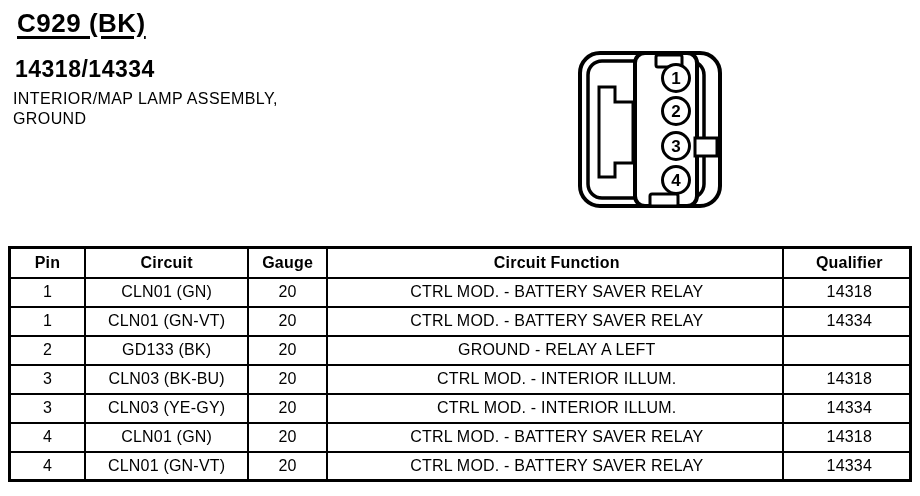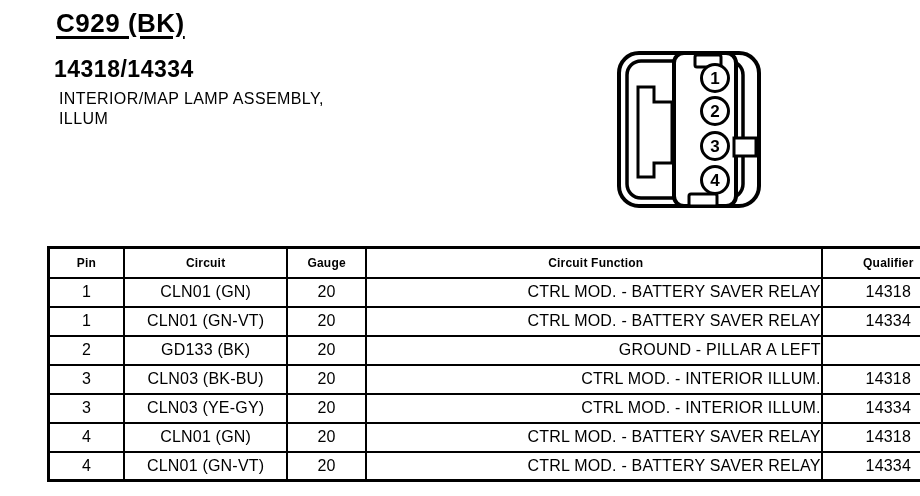--- a/index.html
+++ b/index.html
@@ -4,38 +4,38 @@
 <style>
   * { margin: 0; padding: 0; box-sizing: border-box; }
   html, body { background: #ffffff; }
   body {
     width: 920px; height: 496px;
     position: relative;
     font-family: "Liberation Sans", sans-serif;
     color: #000000;
     overflow: hidden;
   }
-  .page { position: absolute; inset: 0; background: #ffffff; margin-left: 39px; }
+  .page { position: absolute; inset: 0; background: #ffffff; }
 
   
   .hdr { position: absolute; left: 17px; top: 8px; }
   .connector-id {
     font-size: 26px; font-weight: bold;
     letter-spacing: 0.5px;
     text-decoration: underline;
     text-decoration-thickness: 3px;
     text-underline-offset: 4px;
   }
   .part-numbers {
     position: absolute; left: 15px; top: 56px;
     font-size: 23px; font-weight: bold; letter-spacing: 0.5px;
     white-space: nowrap;
   }
   .descr {
-    position: absolute; left: 20px; top: 89px;
+    position: absolute; left: 13px; top: 89px;
     font-size: 16px; line-height: 20px; letter-spacing: 0.4px;
     white-space: nowrap;
   }
 
   
   .connector-svg { position: absolute; left: 570px; top: 47px; }
   .connector-svg .ln { fill: none; stroke: #000; }
   .connector-svg .wh { fill: #fff; stroke: #000; }
   .connector-svg text {
     font-family: "Liberation Sans", sans-serif;
@@ -50,42 +50,42 @@
     border-collapse: collapse;
     table-layout: fixed;
     background: #fff;
   }
   table.pinout th, table.pinout td {
     border: 2px solid #000;
     overflow: hidden; white-space: nowrap;
   }
   table.pinout { border: 3px solid #000; }
   table.pinout th {
-    height: 30px; font-size: 12px; font-weight: bold;
+    height: 30px; font-size: 16px; font-weight: bold;
     text-align: center; letter-spacing: 0.2px;
   }
   table.pinout td { height: 29px; font-size: 16px; letter-spacing: 0.2px; }
   .c-pin   { width: 72px;  text-align: center; }
   .c-circuit { width: 156px; text-align: center; }
   .c-gauge { width: 75px;  text-align: center; }
-  .c-func  { width: 435px; text-align: right; padding-left: 4px; }
+  .c-func  { width: 435px; text-align: center; padding-left: 4px; }
   .c-qual  { width: 122px; text-align: center; padding-left: 6px; }
 </style>
 </head>
 <body>
 
 <div class="page">
 
   <div class="hdr">
     <span class="connector-id">C929 (BK)</span>
   </div>
   <div class="part-numbers">14318/14334</div>
   <div class="descr">
     <div>INTERIOR/MAP LAMP ASSEMBLY,</div>
-    <div>ILLUM</div>
+    <div>GROUND</div>
   </div>
 
   <svg class="connector-svg" width="160" height="168" viewBox="0 0 160 168">
 
     <rect class="ln" x="18" y="14" width="116" height="137" rx="14" stroke-width="3.5"></rect>
 
     <path class="wh" stroke-width="3" d="M29,40 L45,40 L45,55 L63,55 L63,116 L45,116 L45,130 L29,130 Z"></path>
 
     <rect class="ln" x="10" y="6" width="140" height="153" rx="20" stroke-width="4"></rect>
 
@@ -129,21 +129,21 @@
         <td class="c-pin">1</td>
         <td class="c-circuit">CLN01 (GN-VT)</td>
         <td class="c-gauge">20</td>
         <td class="c-func">CTRL MOD. - BATTERY SAVER RELAY</td>
         <td class="c-qual">14334</td>
       </tr>
       <tr>
         <td class="c-pin">2</td>
         <td class="c-circuit">GD133 (BK)</td>
         <td class="c-gauge">20</td>
-        <td class="c-func">GROUND - PILLAR A LEFT</td>
+        <td class="c-func">GROUND - RELAY A LEFT</td>
         <td class="c-qual"></td>
       </tr>
       <tr>
         <td class="c-pin">3</td>
         <td class="c-circuit">CLN03 (BK-BU)</td>
         <td class="c-gauge">20</td>
         <td class="c-func">CTRL MOD. - INTERIOR ILLUM.</td>
         <td class="c-qual">14318</td>
       </tr>
       <tr>

